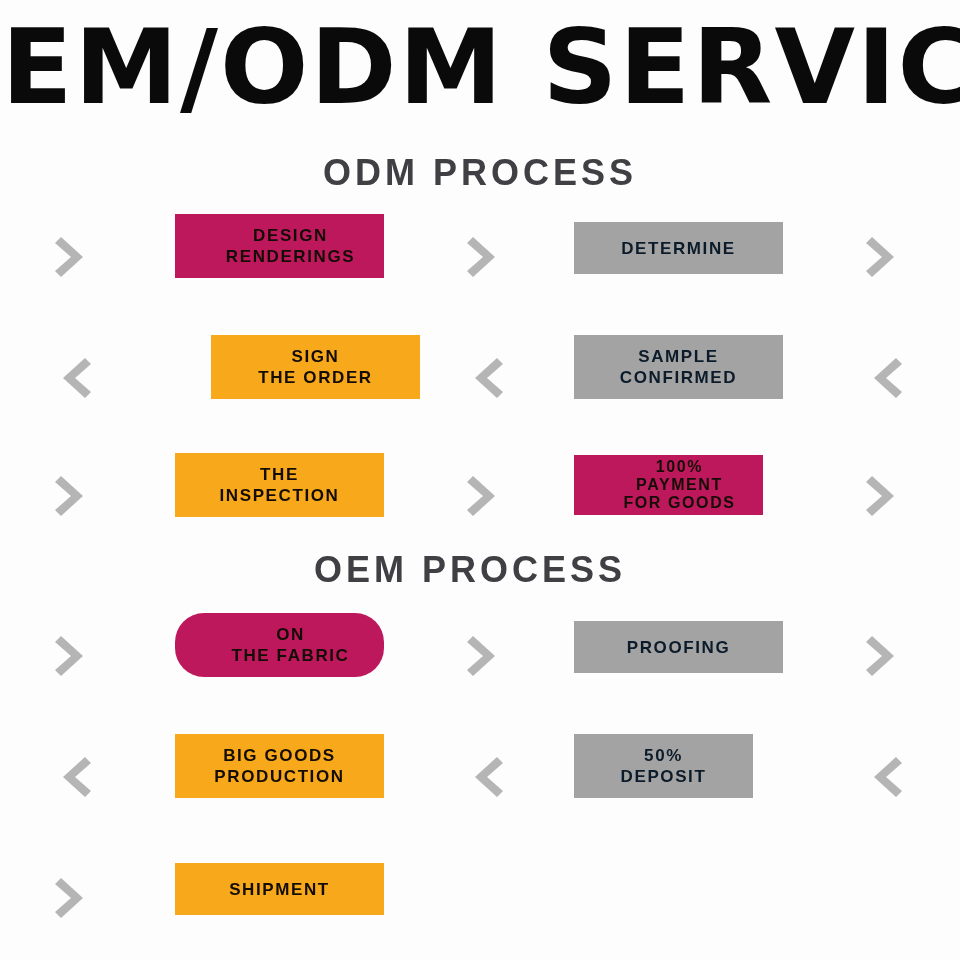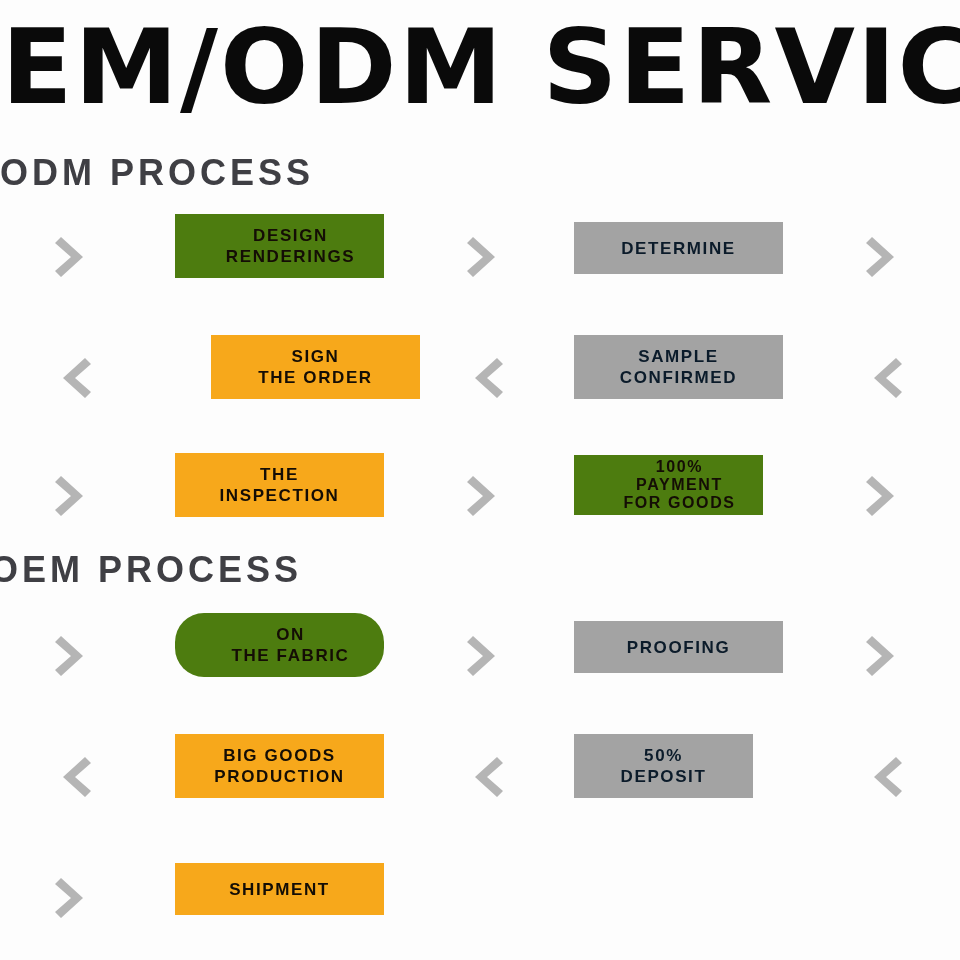--- a/index.html
+++ b/index.html
@@ -43,21 +43,21 @@
     font-weight: 700;
     letter-spacing: 2px;
     color: #0a0a0a;
     line-height: 118px;
   }
 
   
   .section-heading {
     position: absolute;
     width: 960px;
-    text-align: left;
+    text-align: center;
     font-family: "Liberation Sans", sans-serif;
     font-size: 36px;
     font-weight: 700;
     letter-spacing: 4px;
     color: #3f3f44;
     white-space: nowrap;
   }
   #heading-odm { top: 152px; left: 0; }
   #heading-oem { top: 549px; left: -10px; }
 
@@ -91,21 +91,21 @@
     font-weight: 700;
     font-size: 17px;
     letter-spacing: 1.6px;
     line-height: 21px;
     box-sizing: border-box;
     padding: 4px 6px;
   }
   .box .lines { width: 100%; }
   .box .line { display: block; white-space: nowrap; }
 
-  .box.red    { background: #4d7c0f; padding-left: 28px; }
+  .box.red    { background: #be185d; padding-left: 28px; }
   .box.blue   { background: #a3a3a3; color: #0b1b2a; }
   .box.orange { background: #f7a81b; }
 </style>
 </head>
 <body>
 
 <div id="canvas">
 
   <div class="banner">
     <div class="banner-text">OEM/ODM SERVICE</div>

